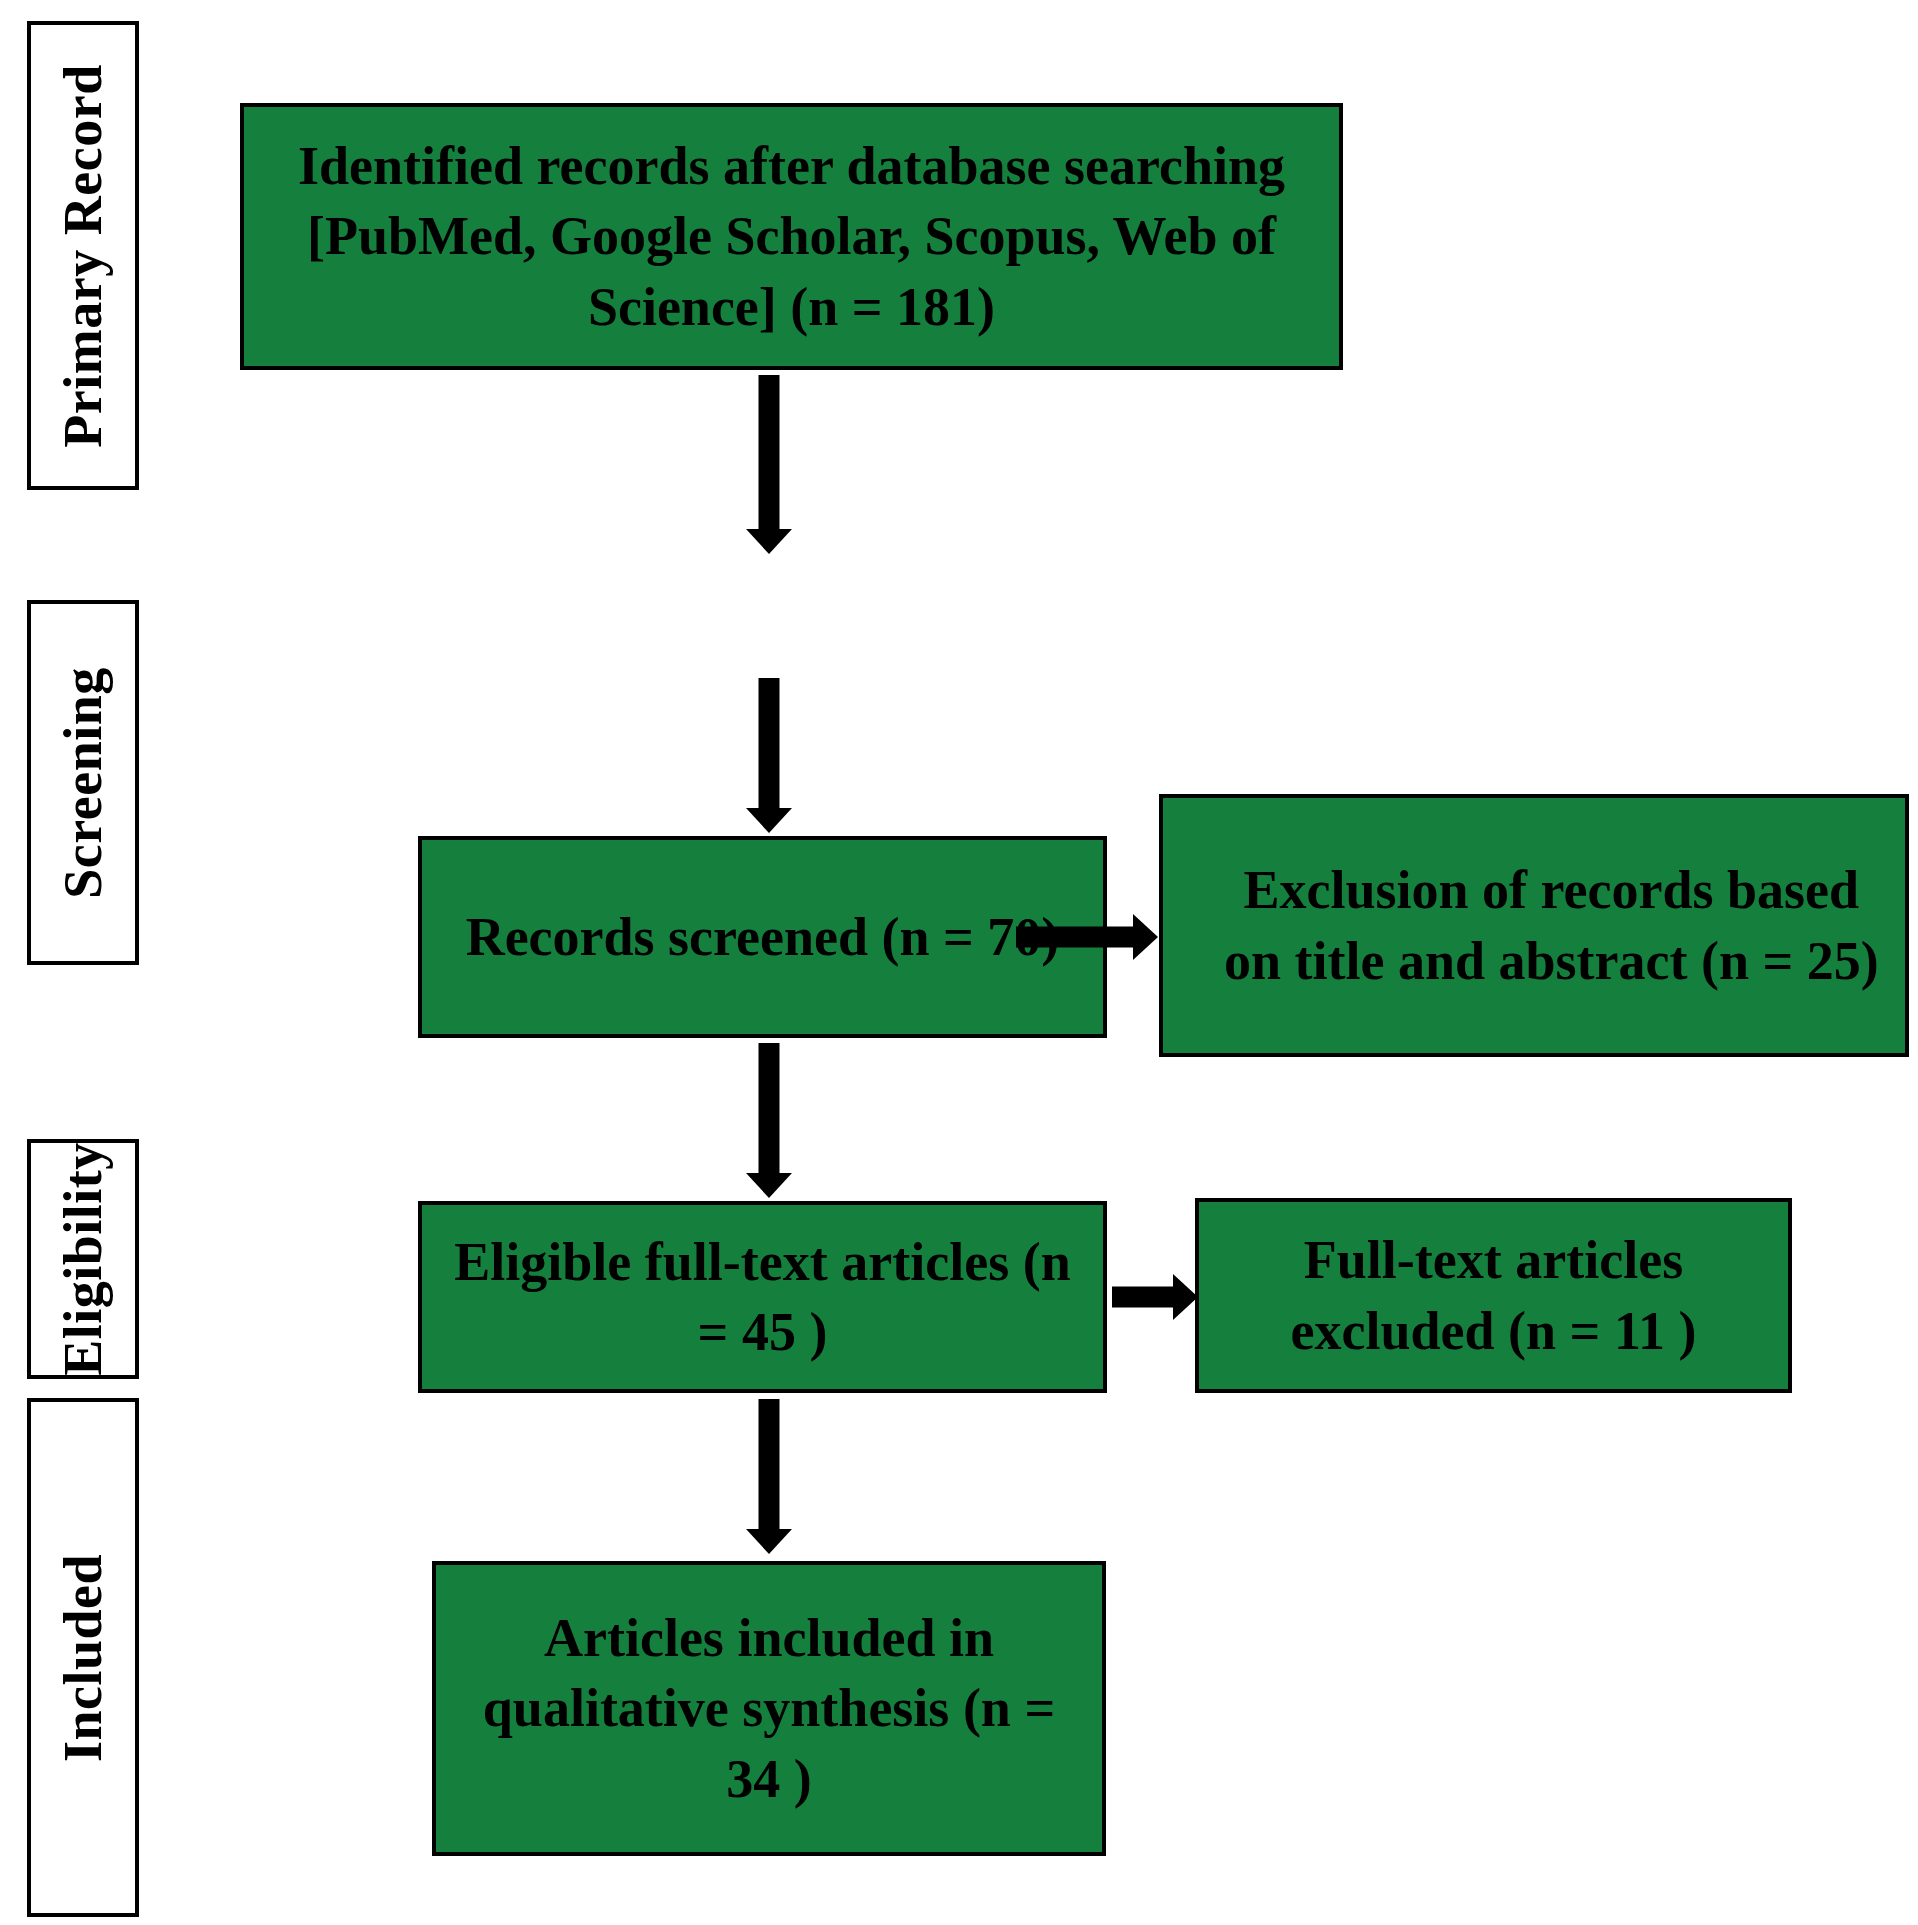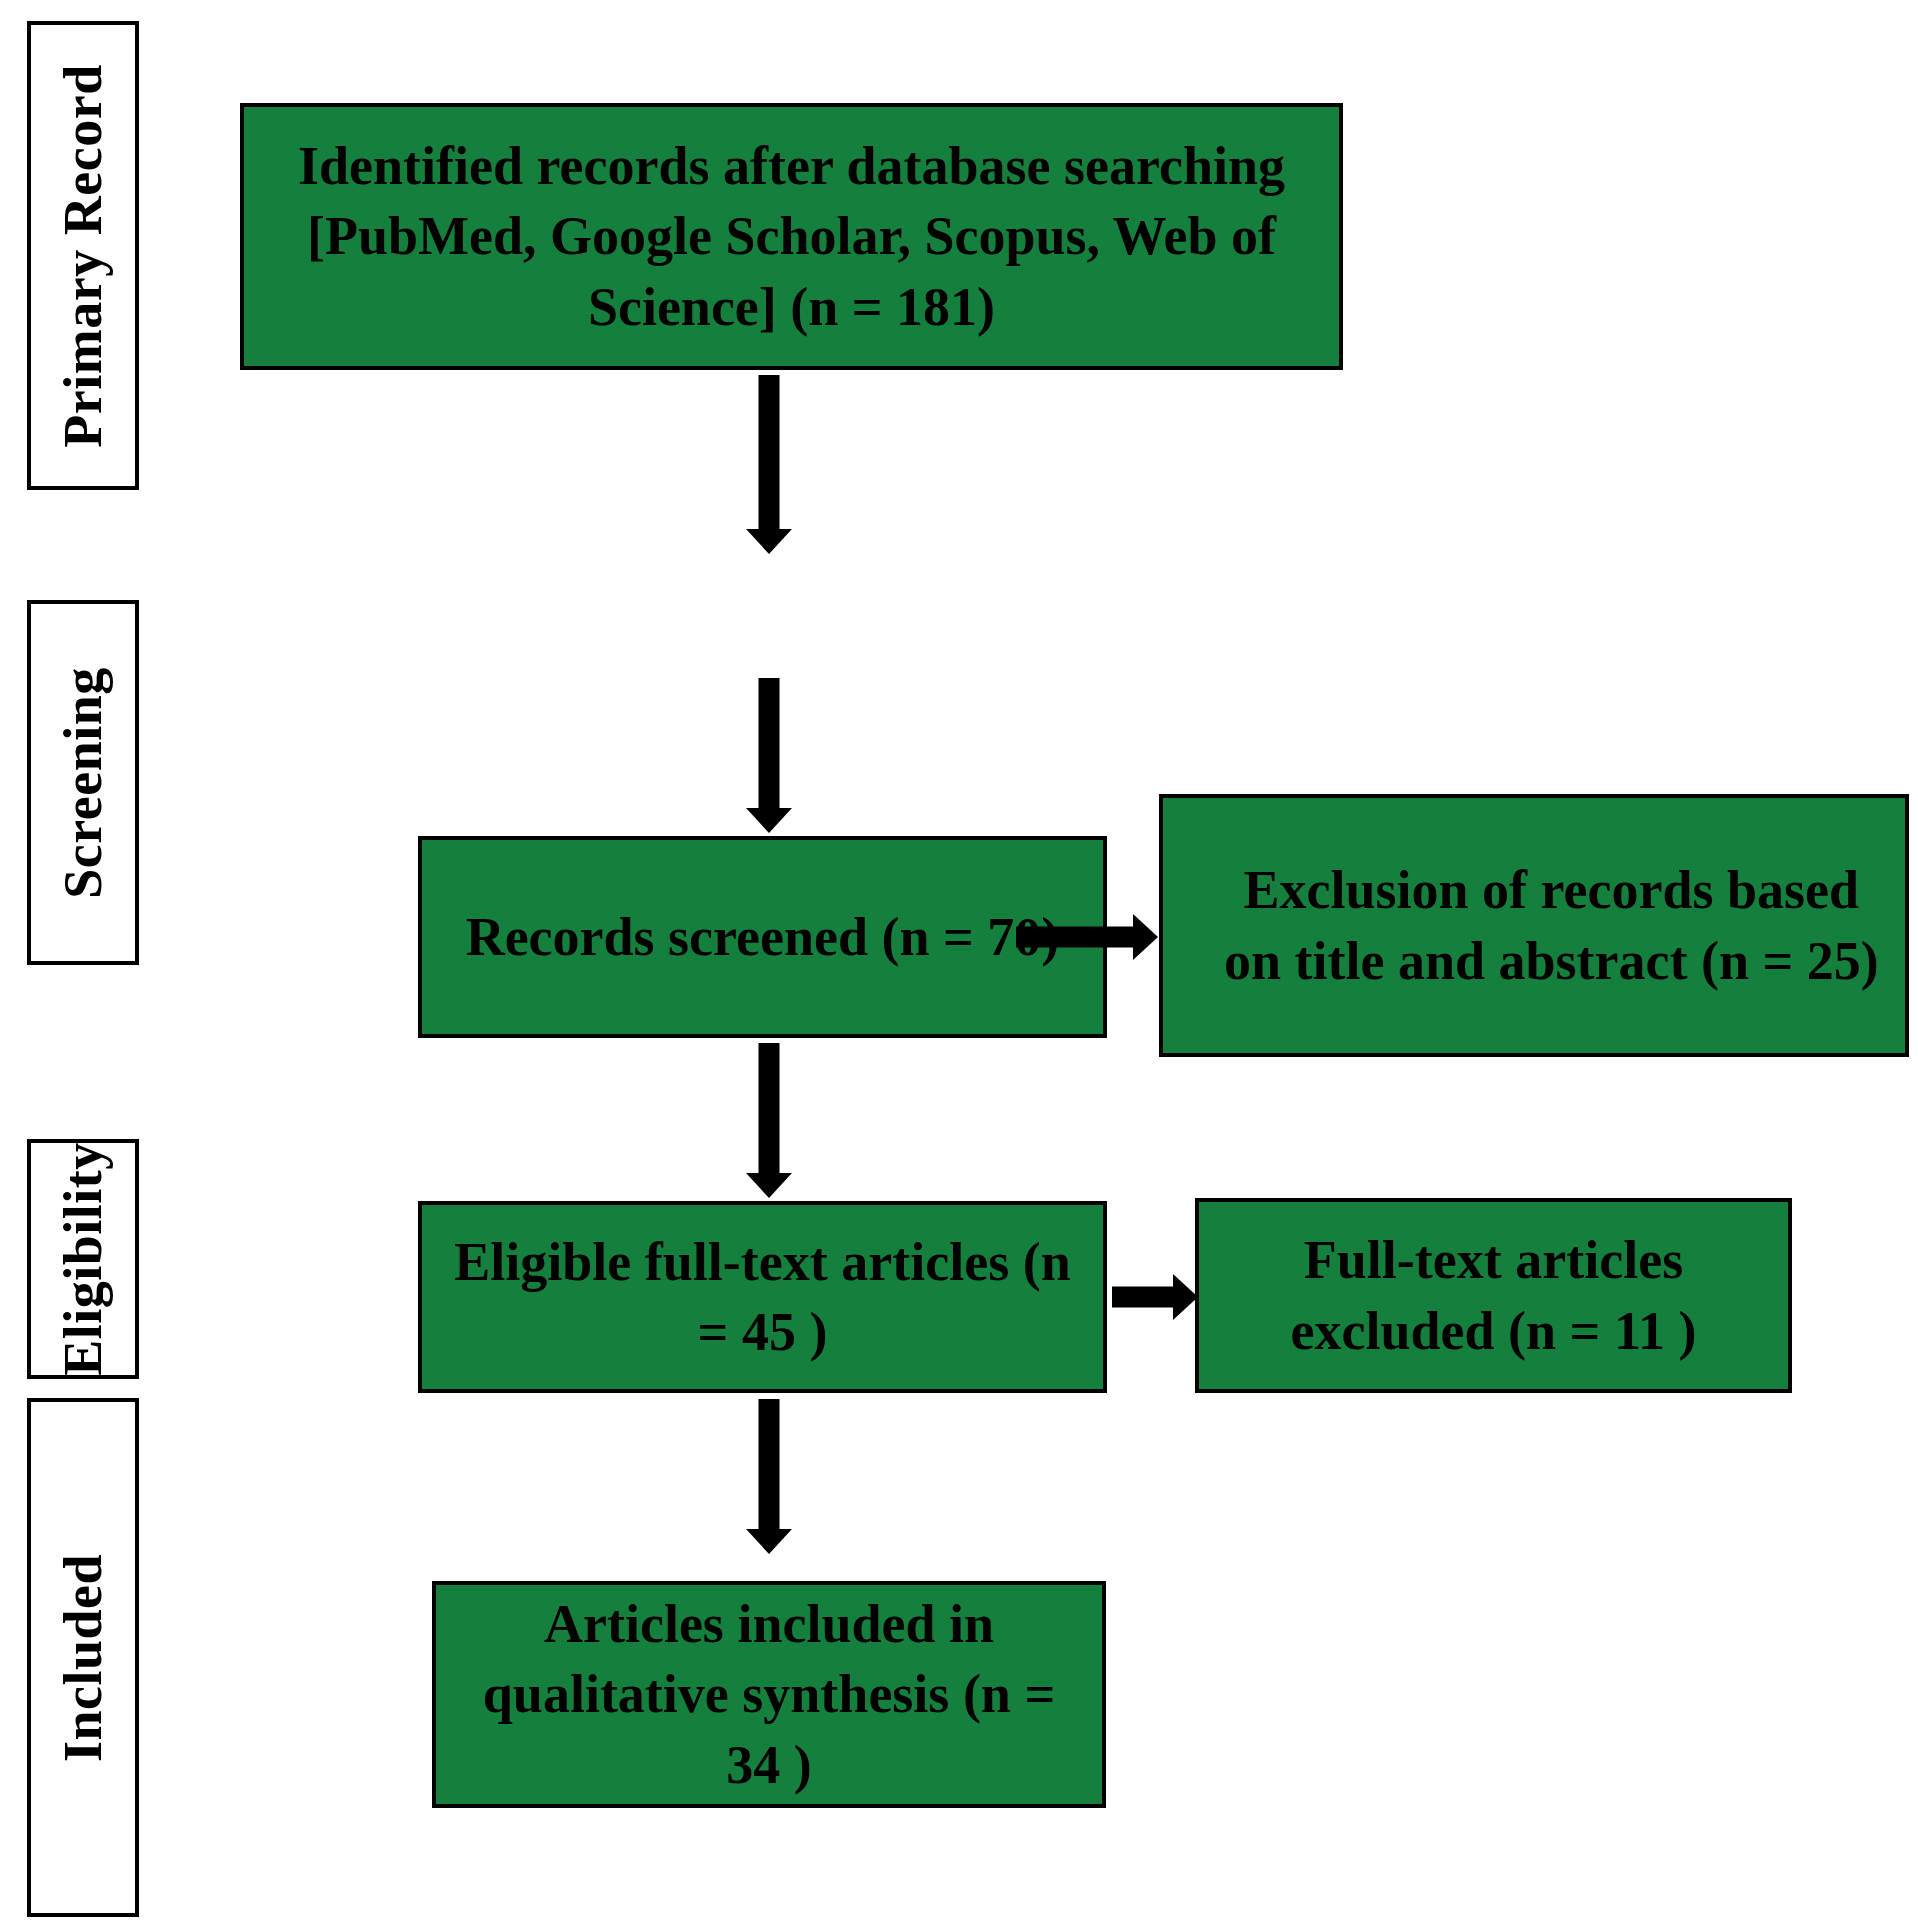--- a/index.html
+++ b/index.html
@@ -168,18 +168,18 @@
 
   <div class="flow-box" style="left:1195px; top:1198px; width:597px; height:195px;">
     <span class="box-text">Full-text articles excluded (n = 11 )</span>
   </div>
 
   <div class="arrow-down" style="left:769px; top:1399px;">
     <div class="shaft" style="height:134px;"></div>
     <div class="head" style="top:130px;"></div>
   </div>
 
-  <div class="flow-box" style="left:432px; top:1561px; width:674px; height:227px;margin-top:20px;">
+  <div class="flow-box" style="left:432px; top:1561px; width:674px; height:295px;">
     <span class="box-text">Articles included in qualitative synthesis (n = 34 )</span>
   </div>
 
 </div>
 
 
 </body></html>

